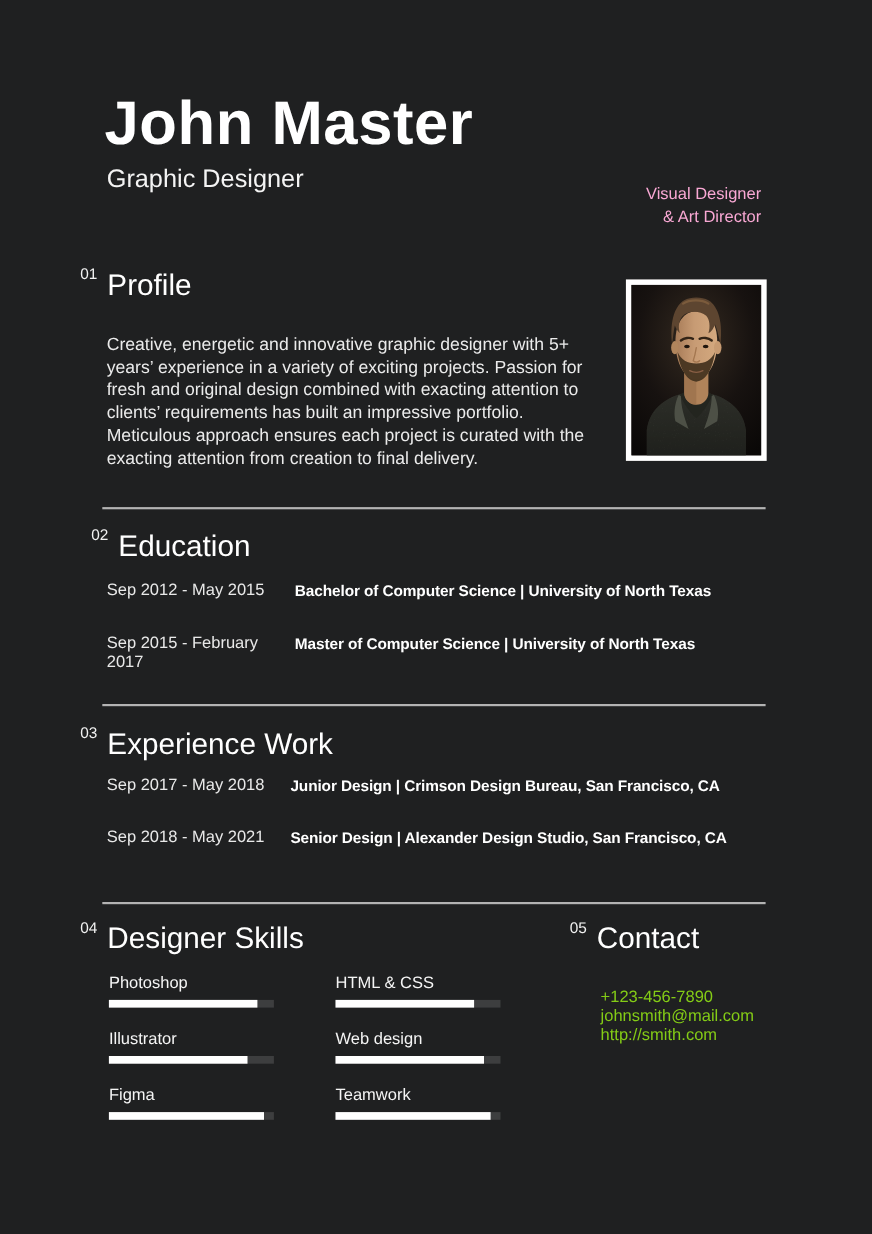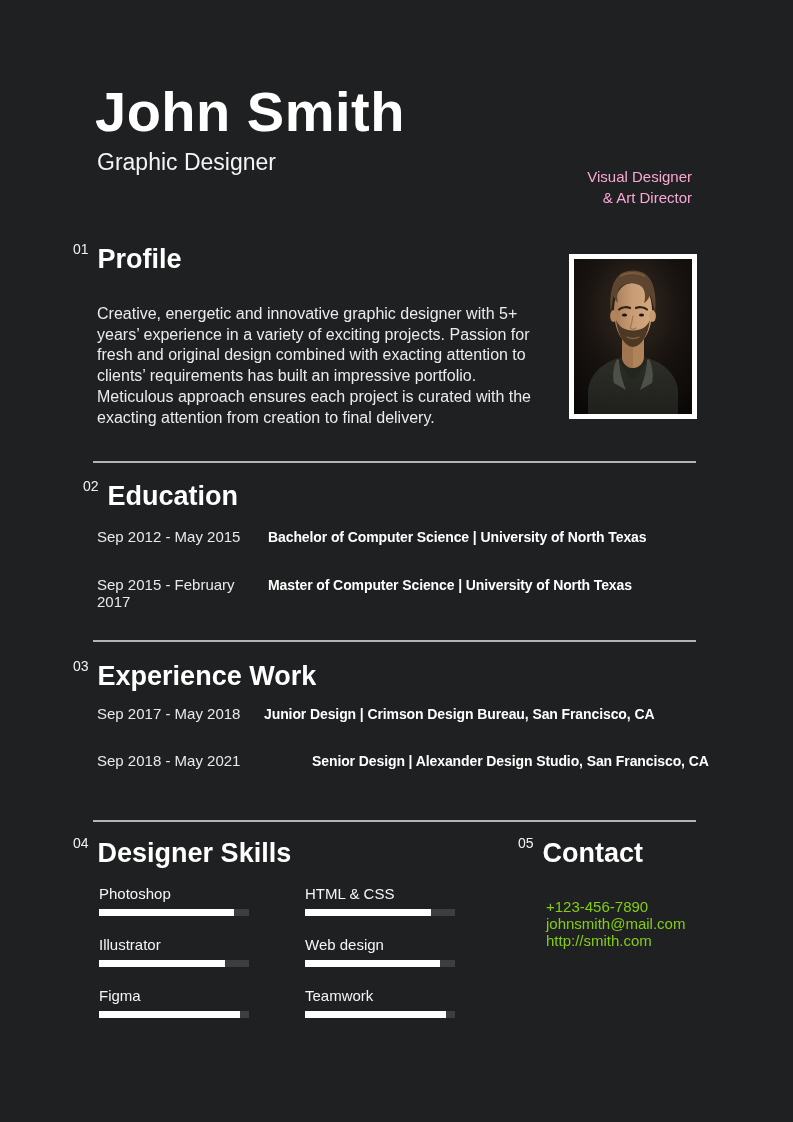--- a/index.html
+++ b/index.html
@@ -24,21 +24,21 @@
     color:#f4f4f4; margin:0;
   }
   .tagline {
     position:absolute; right:101px; top:167px;
     text-align:right; font-size:15px; line-height:20.5px;
     color:#f9a8d4;
   }
   
   .sec-head { position:absolute; display:flex; align-items:flex-start; gap:9px; }
   .sec-num  { font-size:14px; line-height:1; color:#f2f2f2; }
-  .sec-title{ font-size:27px; font-weight:bold; line-height:1; margin:4px 0 0 0; color:#fff; }
+  .sec-title{ font-size:27px; font-weight:normal; line-height:1; margin:4px 0 0 0; color:#fff; }
   
   .profile-text {
     position:absolute; left:97px; top:288px; width:455px;
     font-size:16px; line-height:20.7px; color:#ebebeb;
   }
   .photo-frame {
     position:absolute; left:569px; top:254px;
     width:118px; height:155px;
     border:5px solid #ffffff; background:#0c0907;
   }
@@ -70,21 +70,21 @@
     display:flex; flex-direction:column; 
     font-size:15px; line-height:17px; color:#84cc16;
   }
   .contact-item { cursor:pointer; }
 </style>
 </head>
 <body>
 
 <div class="page">
 
-  <h1 class="name">John Smith</h1>
+  <h1 class="name">John Master</h1>
   <div class="job-title">Graphic Designer</div>
   <div class="tagline">
     <div>Visual Designer</div>
     <div>&amp; Art Director</div>
   </div>
 
   <div class="sec-head" style="left:73px; top:242px;">
     <span class="sec-num">01</span>
     <h2 class="sec-title">Profile</h2>
   </div>
@@ -164,21 +164,21 @@
   <hr class="divider" style="top:632px;">
 
   <div class="sec-head" style="left:73px; top:659px;">
     <span class="sec-num">03</span>
     <h2 class="sec-title">Experience Work</h2>
   </div>
   <div class="row exp" style="top:705px;">
     <span class="row-date">Sep 2017 - May 2018</span>
     <span class="row-detail">Junior Design | Crimson Design Bureau, San Francisco, CA</span>
   </div>
-  <div class="row exp" style="top:752px;gap:48px;">
+  <div class="row exp" style="top:752px;">
     <span class="row-date">Sep 2018 - May 2021</span>
     <span class="row-detail">Senior Design | Alexander Design Studio, San Francisco, CA</span>
   </div>
 
   <hr class="divider" style="top:812px;">
 
   <div class="sec-head" style="left:73px; top:836px;">
     <span class="sec-num">04</span>
     <h2 class="sec-title">Designer Skills</h2>
   </div>

